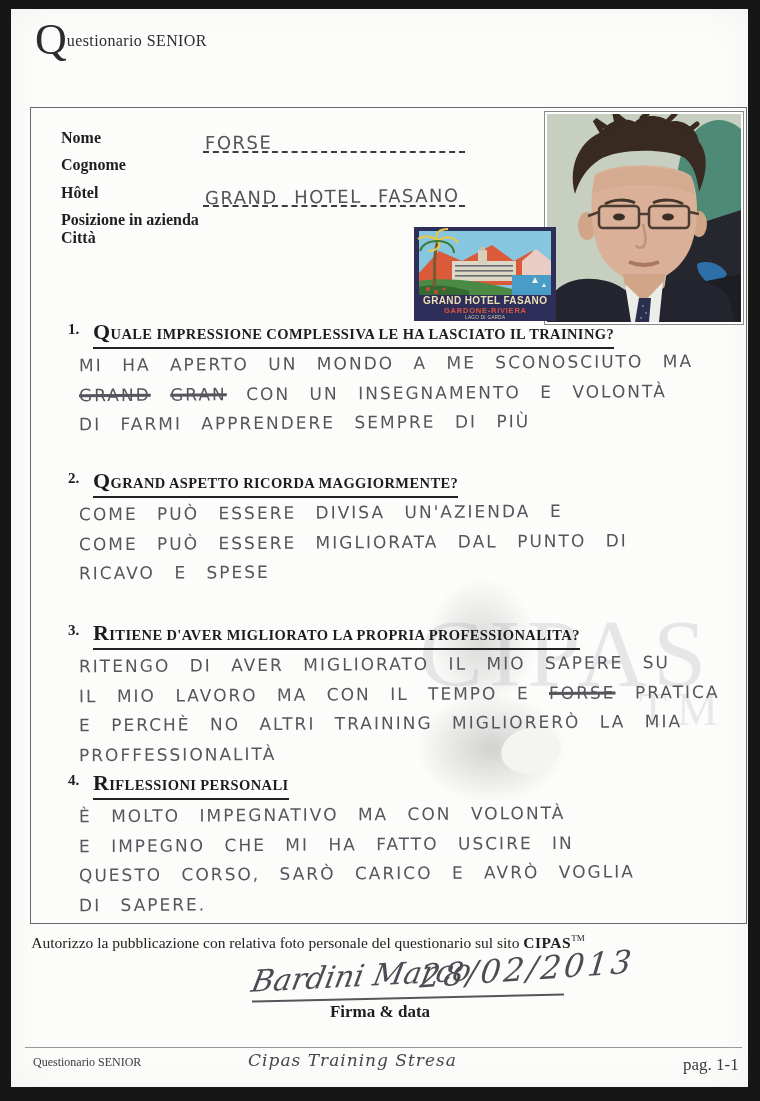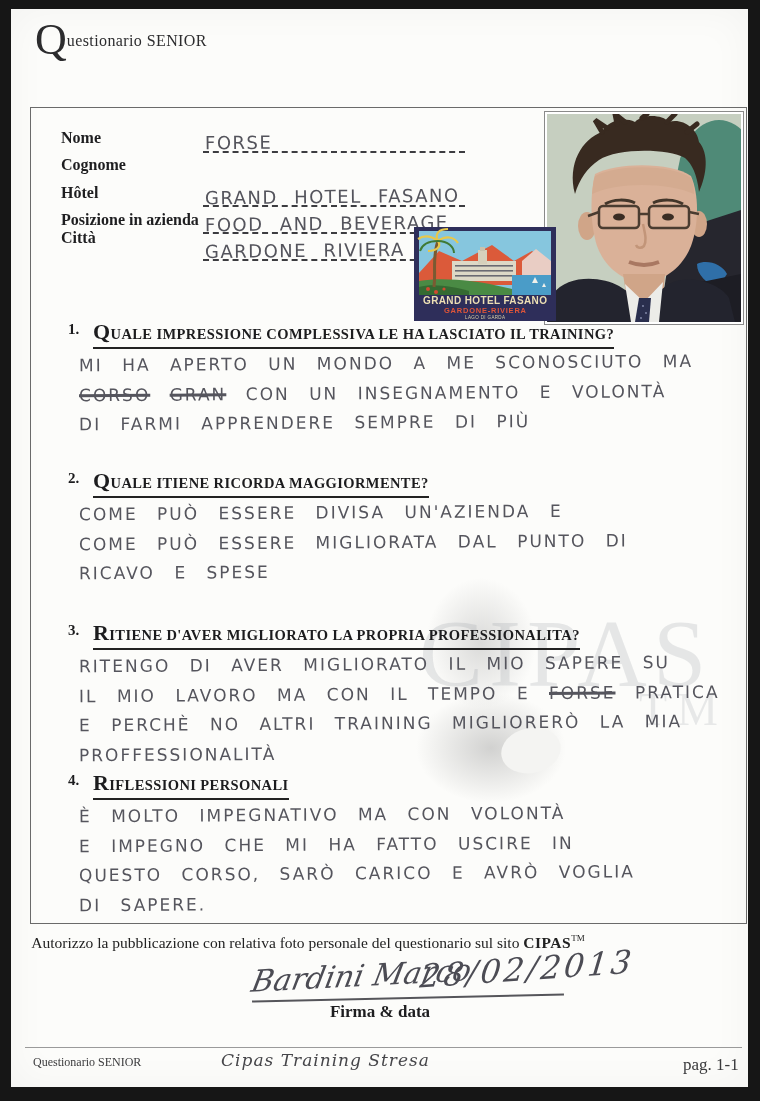--- a/index.html
+++ b/index.html
@@ -55,21 +55,21 @@
   .sig-name{position:absolute;left:252px;top:958px;font-size:30px;font-style:italic;
             font-family:"DejaVu Serif",serif;color:#4c4c54;transform:rotate(-3deg) skewX(-14deg);white-space:nowrap;}
   .sig-date{position:absolute;left:420px;top:950px;font-size:32px;font-style:italic;
             font-family:"DejaVu Serif",serif;color:#4c4c54;transform:rotate(-4deg) skewX(-10deg);
             letter-spacing:3px;white-space:nowrap;}
   .sig-line{position:absolute;left:252px;top:997px;width:312px;height:2px;background:#55555a;transform:rotate(-1.3deg);}
   .firma{position:absolute;left:0;top:1002px;width:760px;text-align:center;font-weight:bold;font-size:17px;color:#1d1d1f;}
   .foot-line{position:absolute;left:25px;top:1047px;width:717px;height:1px;background:#9a9a9a;}
   .foot-left{position:absolute;left:33px;top:1055px;font-size:12px;color:#3a3a3c;}
   .foot-center{position:absolute;left:0;top:1050px;width:651px;text-align:center;font-size:17px;
-               font-style:italic;font-family:"DejaVu Serif",serif;color:#46464a;letter-spacing:1px;}
+               font-style:italic;font-family:"DejaVu Serif",serif;color:#46464a;letter-spacing:1px;padding-left:27px;}
   .foot-right{position:absolute;left:683px;top:1055px;font-size:17px;color:#3a3a3c;}
 </style>
 </head>
 <body>
 
 <div class="scan">
   <div class="page"></div>
 
   <div class="brand"><span class="brand-q">Q</span><span class="brand-rest">uestionario SENIOR</span></div>
 
@@ -85,27 +85,21 @@
     <div class="f-label" style="top:21px">Nome</div>
     <div class="f-value" style="top:13px">
         <span class="hand">FORSE</span>
       </div>
     <div class="f-label" style="top:48px">Cognome</div>
     <div class="f-label" style="top:76px">Hôtel</div>
     <div class="f-value" style="top:67px">
         <span class="hand">GRAND HOTEL FASANO</span>
       </div>
     <div class="f-label" style="top:103px">Posizione in azienda</div>
-    <div class="f-value" style="top:94px">
-        <span class="hand">FOOD AND BEVERAGE</span>
-      </div>
     <div class="f-label" style="top:121px">Città</div>
-    <div class="f-value" style="top:121px">
-        <span class="hand">GARDONE RIVIERA</span>
-      </div>
 
     <div class="photo">
       <svg width="194" height="208" viewBox="0 0 194 208">
         <rect x="0" y="0" width="194" height="208" fill="#c6cfc0"></rect>
         <ellipse cx="172" cy="68" rx="42" ry="62" fill="#4f8a77"></ellipse>
         <path d="M126,118 L194,96 L194,208 L112,208 Z" fill="#26262e"></path>
         <path d="M150,150 C160,145 175,150 180,160 L170,175 C160,168 150,162 150,150 Z" fill="#2f6fa8"></path>
         <path d="M120,175 L194,160 L194,208 L118,208 Z" fill="#1d1d24"></path>
 
         <path d="M28,80 C20,50 35,25 55,18 C60,8 75,2 88,8 C95,0 115,0 122,8 C135,4 150,14 152,28 C162,40 160,60 152,78 C150,60 145,50 138,44 C120,34 70,34 52,46 C40,54 32,66 28,80 Z" fill="#382a20"></path>
@@ -178,28 +172,28 @@
         <text x="71" y="85.5" text-anchor="middle" textLength="82" font-family="Liberation Sans, sans-serif" font-size="7.5" font-weight="bold" fill="#e05538">GARDONE-RIVIERA</text>
         <text x="71" y="91.5" text-anchor="middle" textLength="40" font-family="Liberation Sans, sans-serif" font-size="4.5" fill="#d8d0a4">LAGO DI GARDA</text>
       </svg>
     </div>
 
     <div class="question" style="top:211px">
       <div class="q-num">1.</div>
       <div class="q-title"><span class="q-init">Q</span><span>UALE IMPRESSIONE COMPLESSIVA LE HA LASCIATO IL TRAINING?</span></div>
       <div class="answers">
           <div class="ans-line">MI HA APERTO UN MONDO A ME SCONOSCIUTO MA</div>
-          <div class="ans-line"><span class="struck">CORSO</span> <span class="struck">GRAN</span> CON UN INSEGNAMENTO E VOLONTÀ</div>
+          <div class="ans-line"><span class="struck">GRAND</span> <span class="struck">GRAN</span> CON UN INSEGNAMENTO E VOLONTÀ</div>
           <div class="ans-line">DI FARMI APPRENDERE SEMPRE DI PIÙ</div>
         </div>
     </div>
 
     <div class="question" style="top:360px">
       <div class="q-num">2.</div>
-      <div class="q-title"><span class="q-init">Q</span><span>UALE ITIENE RICORDA MAGGIORMENTE?</span></div>
+      <div class="q-title"><span class="q-init">Q</span><span>GRAND ASPETTO RICORDA MAGGIORMENTE?</span></div>
       <div class="answers">
           <div class="ans-line">COME PUÒ ESSERE DIVISA UN'AZIENDA E</div>
           <div class="ans-line">COME PUÒ ESSERE MIGLIORATA DAL PUNTO DI</div>
           <div class="ans-line">RICAVO E SPESE</div>
         </div>
     </div>
 
     <div class="question" style="top:512px">
       <div class="q-num">3.</div>
       <div class="q-title"><span class="q-init">R</span><span>ITIENE D'AVER MIGLIORATO LA PROPRIA PROFESSIONALITA?</span></div>

